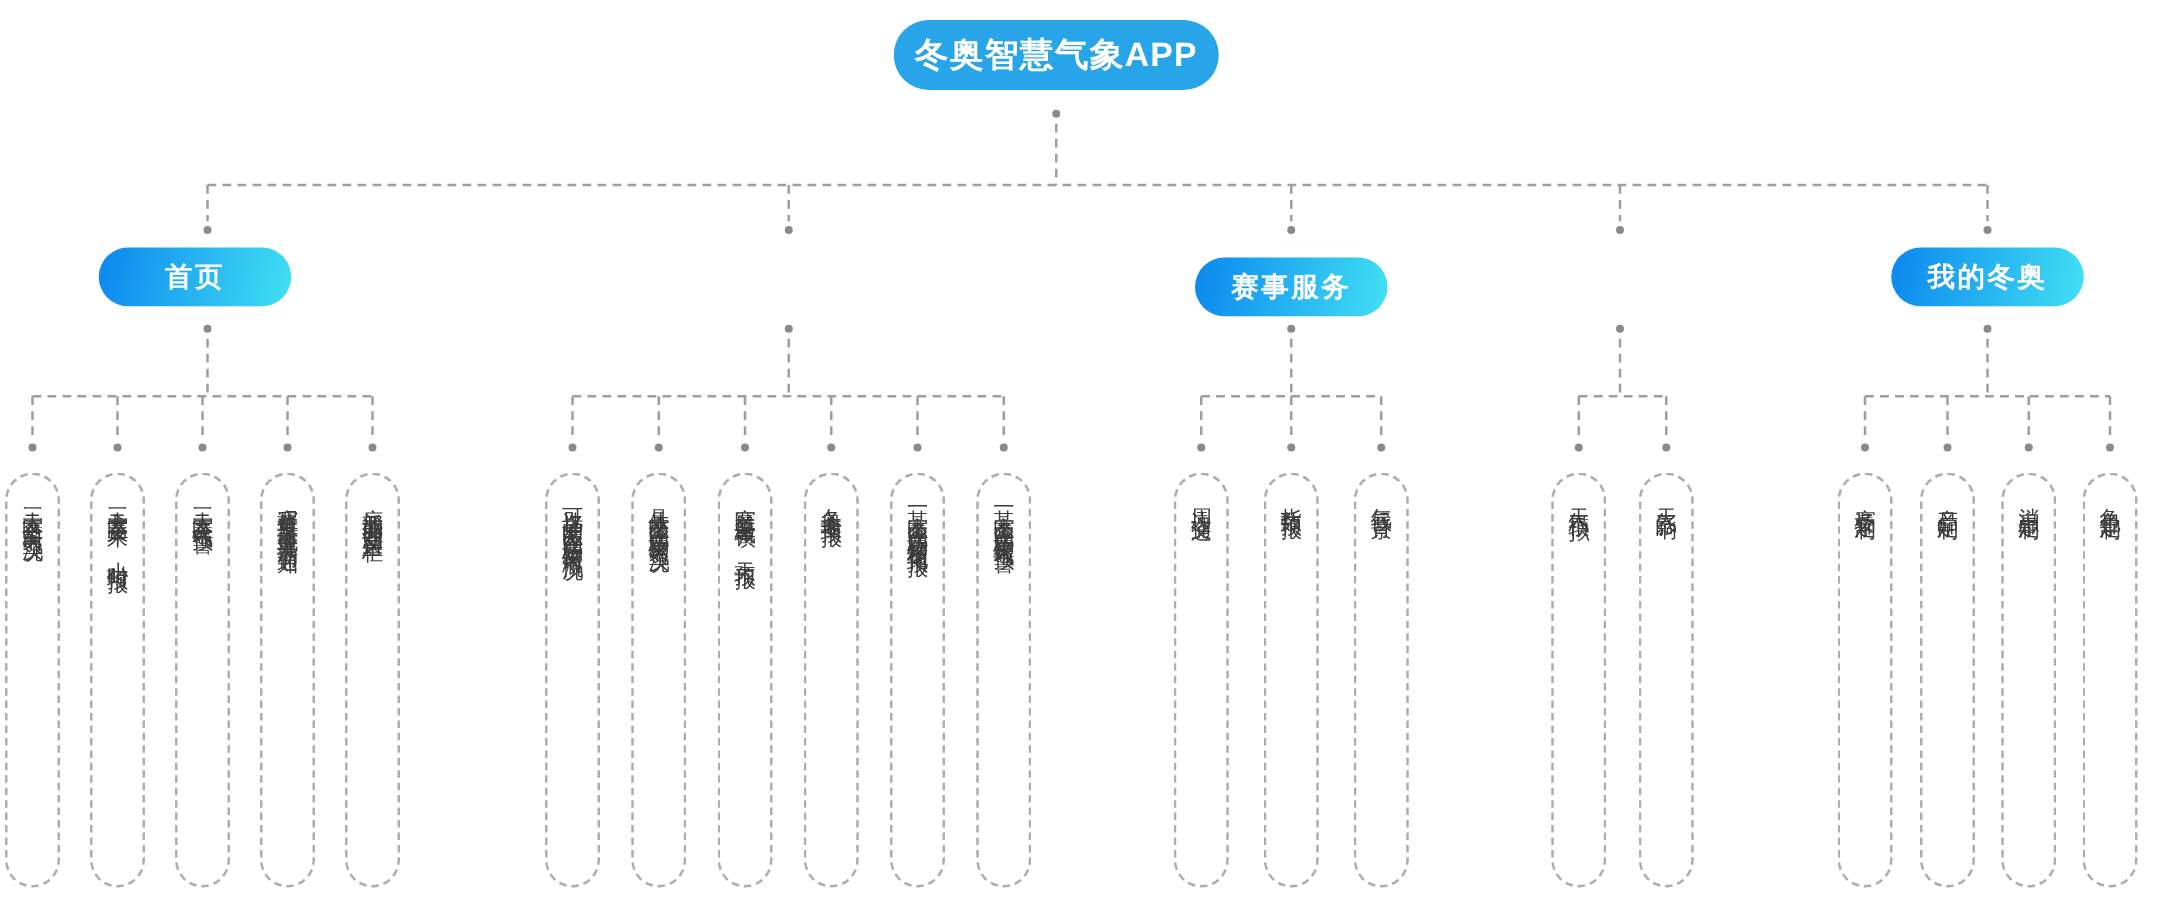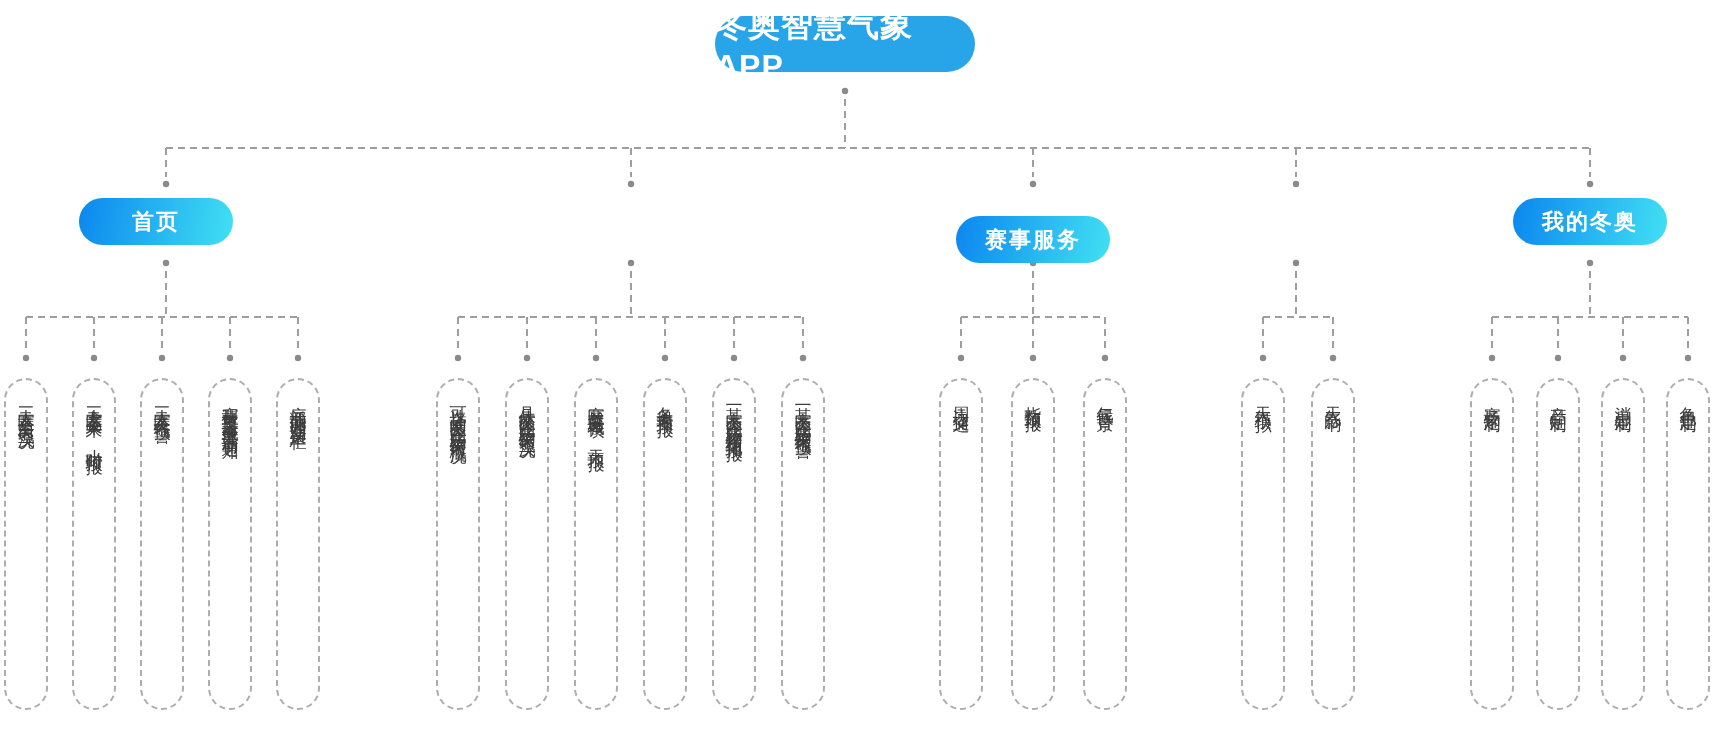--- a/index.html
+++ b/index.html
@@ -16,21 +16,21 @@
   html,body{margin:0;padding:0;background:#ffffff;}
   body{font-family:"Liberation Sans","DejaVu Sans",sans-serif;}
   .canvas{position:relative;width:1728px;height:729px;background:#ffffff;overflow:hidden;}
   svg.connectors{position:absolute;left:0;top:0;pointer-events:none;}
   svg.connectors line{stroke:var(--connector);stroke-width:2;stroke-dasharray:7 5;fill:none;}
   svg.connectors circle{fill:var(--dot);stroke:none;}
   .node{position:absolute;display:flex;align-items:center;justify-content:center;box-sizing:border-box;cursor:default;}
   .root-pill{
     width:260px;height:56px;border-radius:28px;
     background:var(--root_fill);
-    color:var(--node_text);font-size:32px;font-weight:bold;letter-spacing:1px;
+    color:var(--node_text);font-size:27px;font-weight:bold;letter-spacing:1px;
   }
   .branch-pill{
     width:154px;height:47px;border-radius:24px;
     background:linear-gradient(100deg,var(--branch_gradient_start) 0%,var(--branch_gradient_end) 100%);
     color:var(--node_text);font-size:22px;font-weight:bold;letter-spacing:2px;
   }
   .leaf-pill{
     width:44px;height:332px;border-radius:22px;
     border:2px dashed var(--leaf_border);
     background:#ffffff;
@@ -128,21 +128,21 @@
       <circle cx="1688" cy="358" r="3.2"></circle>
   </svg>
 
   <div class="node root-pill" style="left:715px;top:16px;">
     <span>冬奥智慧气象APP</span>
   </div>
 
   <div class="node branch-pill" style="left:79px;top:198px;">
     <span>首页</span>
   </div>
-  <div class="node branch-pill" style="left:956px;top:216px;">
+  <div class="node branch-pill" style="left:956px;top:206px;">
     <span>赛事服务</span>
   </div>
   <div class="node branch-pill" style="left:1513px;top:198px;justify-content:center;">
     <span>我的冬奥</span>
   </div>
 
   <div class="node leaf-pill" style="left:4px;top:378px;">
       <span class="vtext">三大赛区当前天气实况</span>
     </div>
   <div class="node leaf-pill" style="left:72px;top:378px;">

